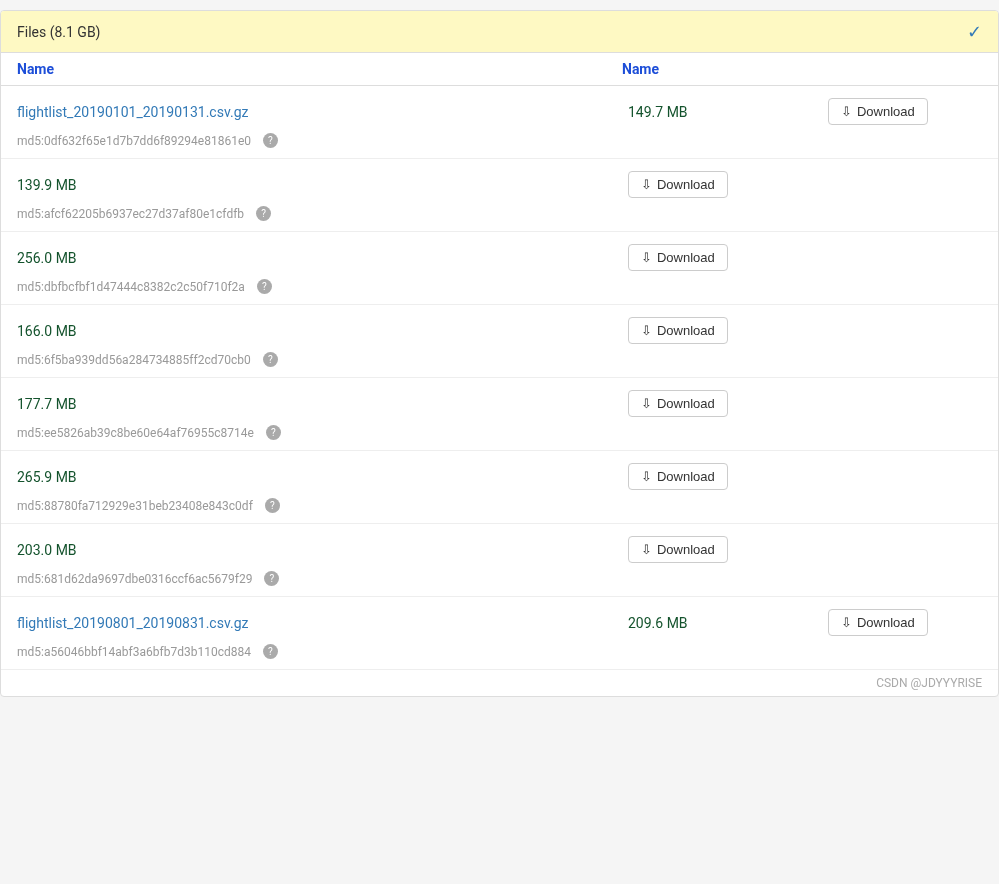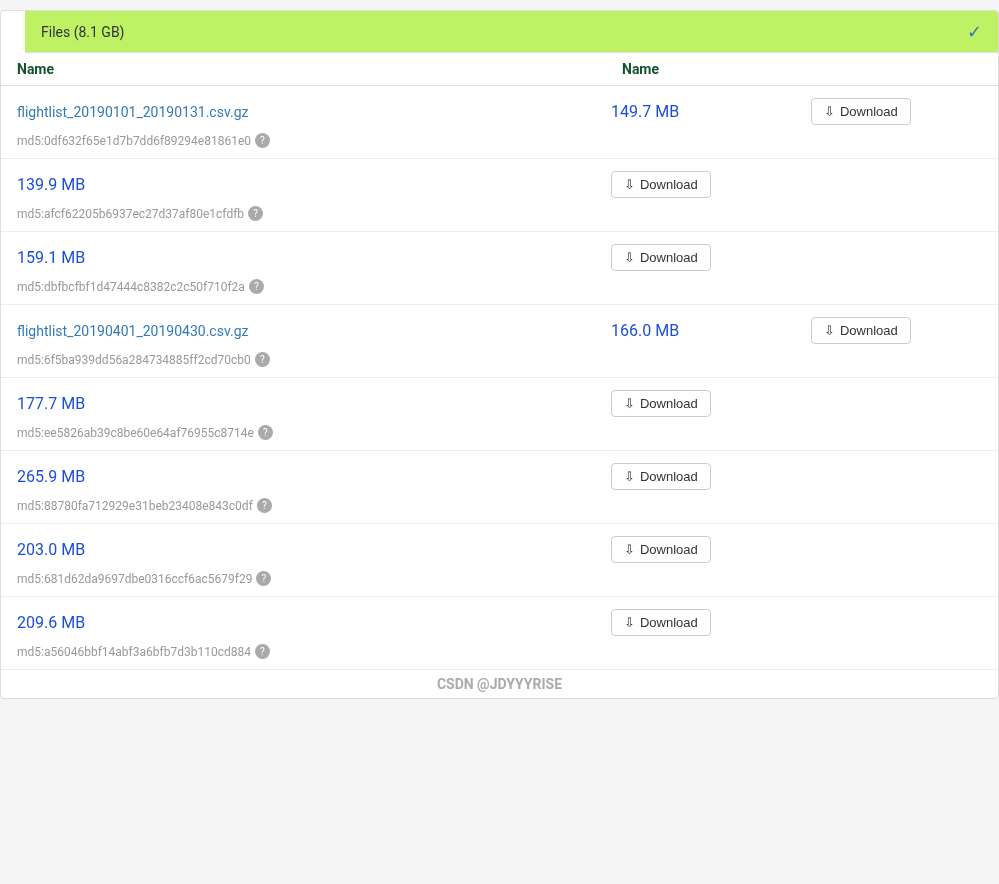--- a/index.html
+++ b/index.html
@@ -15,72 +15,71 @@
       background: #fff;
       border: 1px solid #ddd;
       border-radius: 4px;
       overflow: hidden;
     }
     .files-header {
       display: flex;
       justify-content: space-between;
       align-items: center;
       padding: 10px 16px;
-      background: #bef264;
+      background: #fef9c3;
       border-bottom: 1px solid #ddd;
-      margin-left: 24px;
     }
     .files-title {
       font-size: 14px;
       color: #333;
       font-weight: normal;
     }
     .chevron-icon {
       color: #337ab7;
       font-size: 18px;
       cursor: pointer;
     }
     .table-header {
       display: grid;
       grid-template-columns: 1fr 200px 160px;
       padding: 8px 16px;
       border-bottom: 1px solid #ddd;
       background: #fff;
     }
     .table-header span {
       font-weight: bold;
-      color: #14532d;
+      color: #1d4ed8;
       font-size: 14px;
     }
     .file-row {
       border-bottom: 1px solid #eee;
       padding: 0;
     }
     .file-row-main {
       display: grid;
       grid-template-columns: 1fr 200px 160px;
-      padding: 12px 27px 8px 16px;
+      padding: 12px 10px 8px 16px;
       align-items: center;
     }
     .file-row-meta {
       padding: 0 16px 10px 16px;
       font-size: 12px;
       color: #999;
       display: flex;
       align-items: center;
-      gap: 4px;
+      gap: 12px;
     }
     .file-link {
       color: #337ab7;
       text-decoration: none;
       font-size: 14px;
     }
     .file-size {
-      color: #1d4ed8;
-      font-size: 16px;
+      color: #14532d;
+      font-size: 14px;
     }
     .download-btn {
       display: inline-flex;
       align-items: center;
       gap: 5px;
       padding: 5px 12px;
       background: #fff;
       border: 1px solid #ccc;
       border-radius: 4px;
       color: #333;
@@ -98,25 +97,24 @@
       width: 15px;
       height: 15px;
       background: #aaa;
       color: #fff;
       border-radius: 50%;
       font-size: 10px;
       cursor: pointer;
       flex-shrink: 0;
     }
     .watermark {
-      text-align: center;
+      text-align: right;
       padding: 6px 16px;
-      font-size: 14px;
+      font-size: 12px;
       color: #aaa;
-      font-weight: bold;
     }
   </style>
 </head>
 <body>
 
 <div class="container">
 
   <div class="files-header">
     <span class="files-title">Files (8.1 GB)</span>
     <span class="chevron-icon">✓</span>
@@ -155,36 +153,35 @@
           </button>
         </div>
       </div>
       <div class="file-row-meta">
         <span>md5:afcf62205b6937ec27d37af80e1cfdfb</span>
         <span class="question-icon">?</span>
       </div>
     </div>
       <div class="file-row">
       <div class="file-row-main">
-        <span class="file-size">159.1 MB</span>
+        <span class="file-size">256.0 MB</span>
         <div>
           <button class="download-btn">
             <span class="download-btn-icon">⇩</span>
             <span>Download</span>
           </button>
         </div>
       </div>
       <div class="file-row-meta">
         <span>md5:dbfbcfbf1d47444c8382c2c50f710f2a</span>
         <span class="question-icon">?</span>
       </div>
     </div>
       <div class="file-row">
       <div class="file-row-main">
-        <a class="file-link" href="#">flightlist_20190401_20190430.csv.gz</a>
         <span class="file-size">166.0 MB</span>
         <div>
           <button class="download-btn">
             <span class="download-btn-icon">⇩</span>
             <span>Download</span>
           </button>
         </div>
       </div>
       <div class="file-row-meta">
         <span>md5:6f5ba939dd56a284734885ff2cd70cb0</span>
@@ -231,20 +228,21 @@
           </button>
         </div>
       </div>
       <div class="file-row-meta">
         <span>md5:681d62da9697dbe0316ccf6ac5679f29</span>
         <span class="question-icon">?</span>
       </div>
     </div>
       <div class="file-row">
       <div class="file-row-main">
+        <a class="file-link" href="#">flightlist_20190801_20190831.csv.gz</a>
         <span class="file-size">209.6 MB</span>
         <div>
           <button class="download-btn">
             <span class="download-btn-icon">⇩</span>
             <span>Download</span>
           </button>
         </div>
       </div>
       <div class="file-row-meta">
         <span>md5:a56046bbf14abf3a6bfb7d3b110cd884</span>

